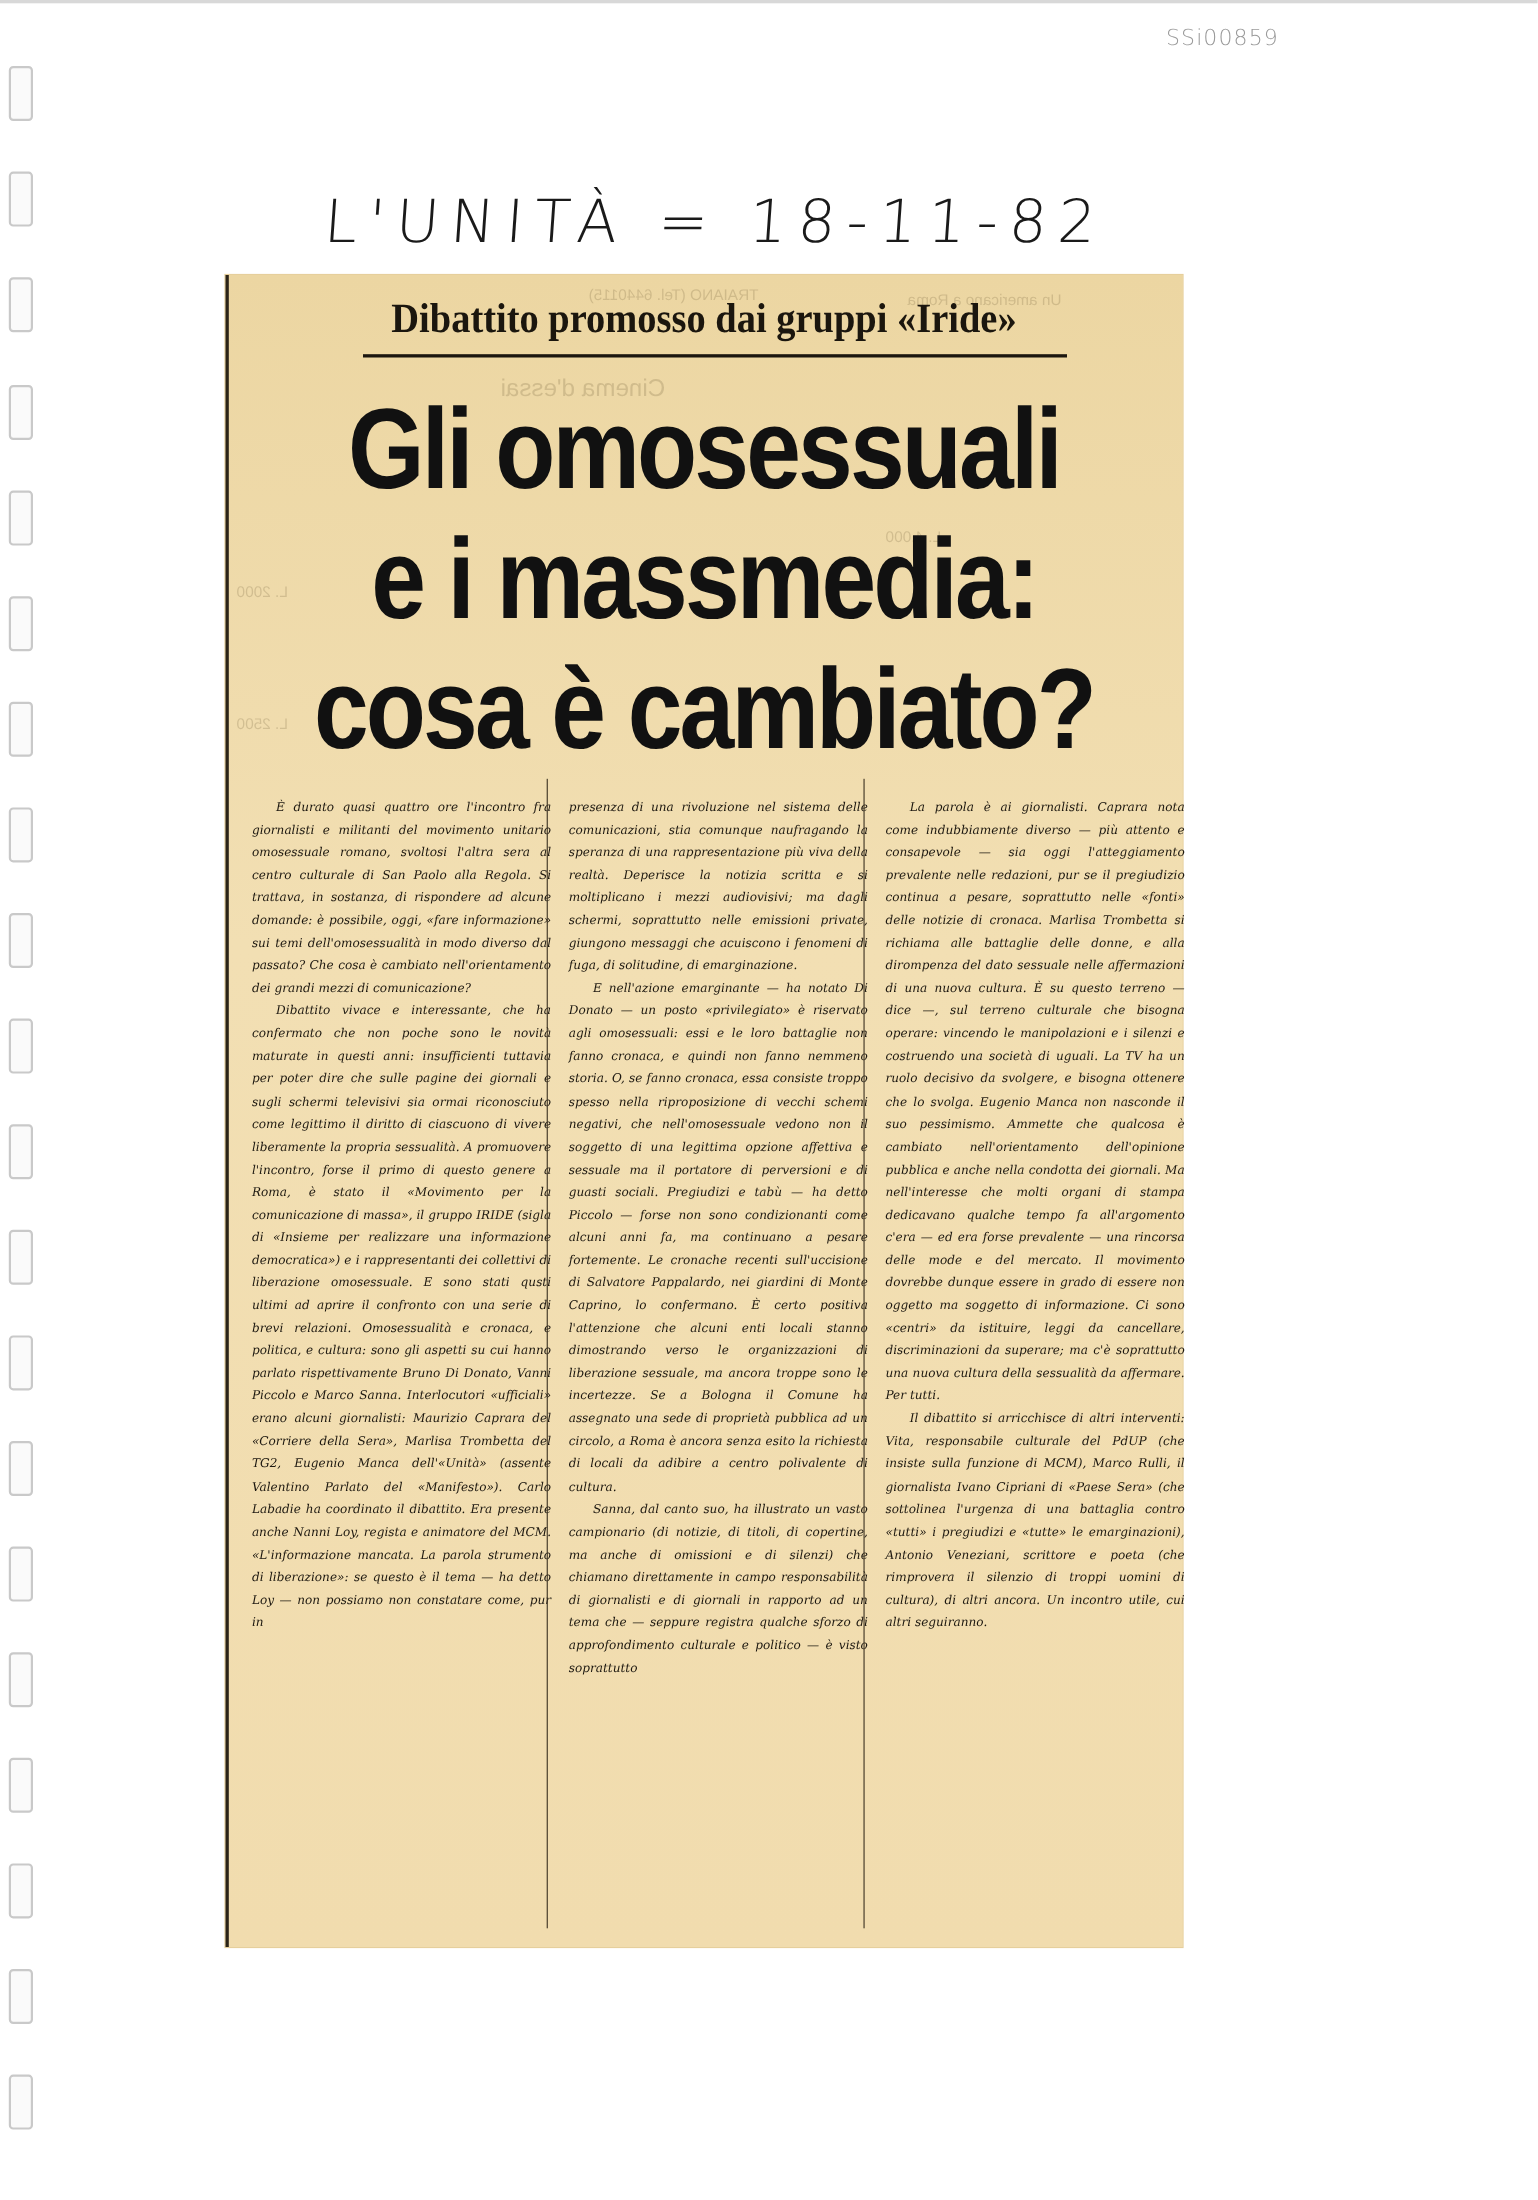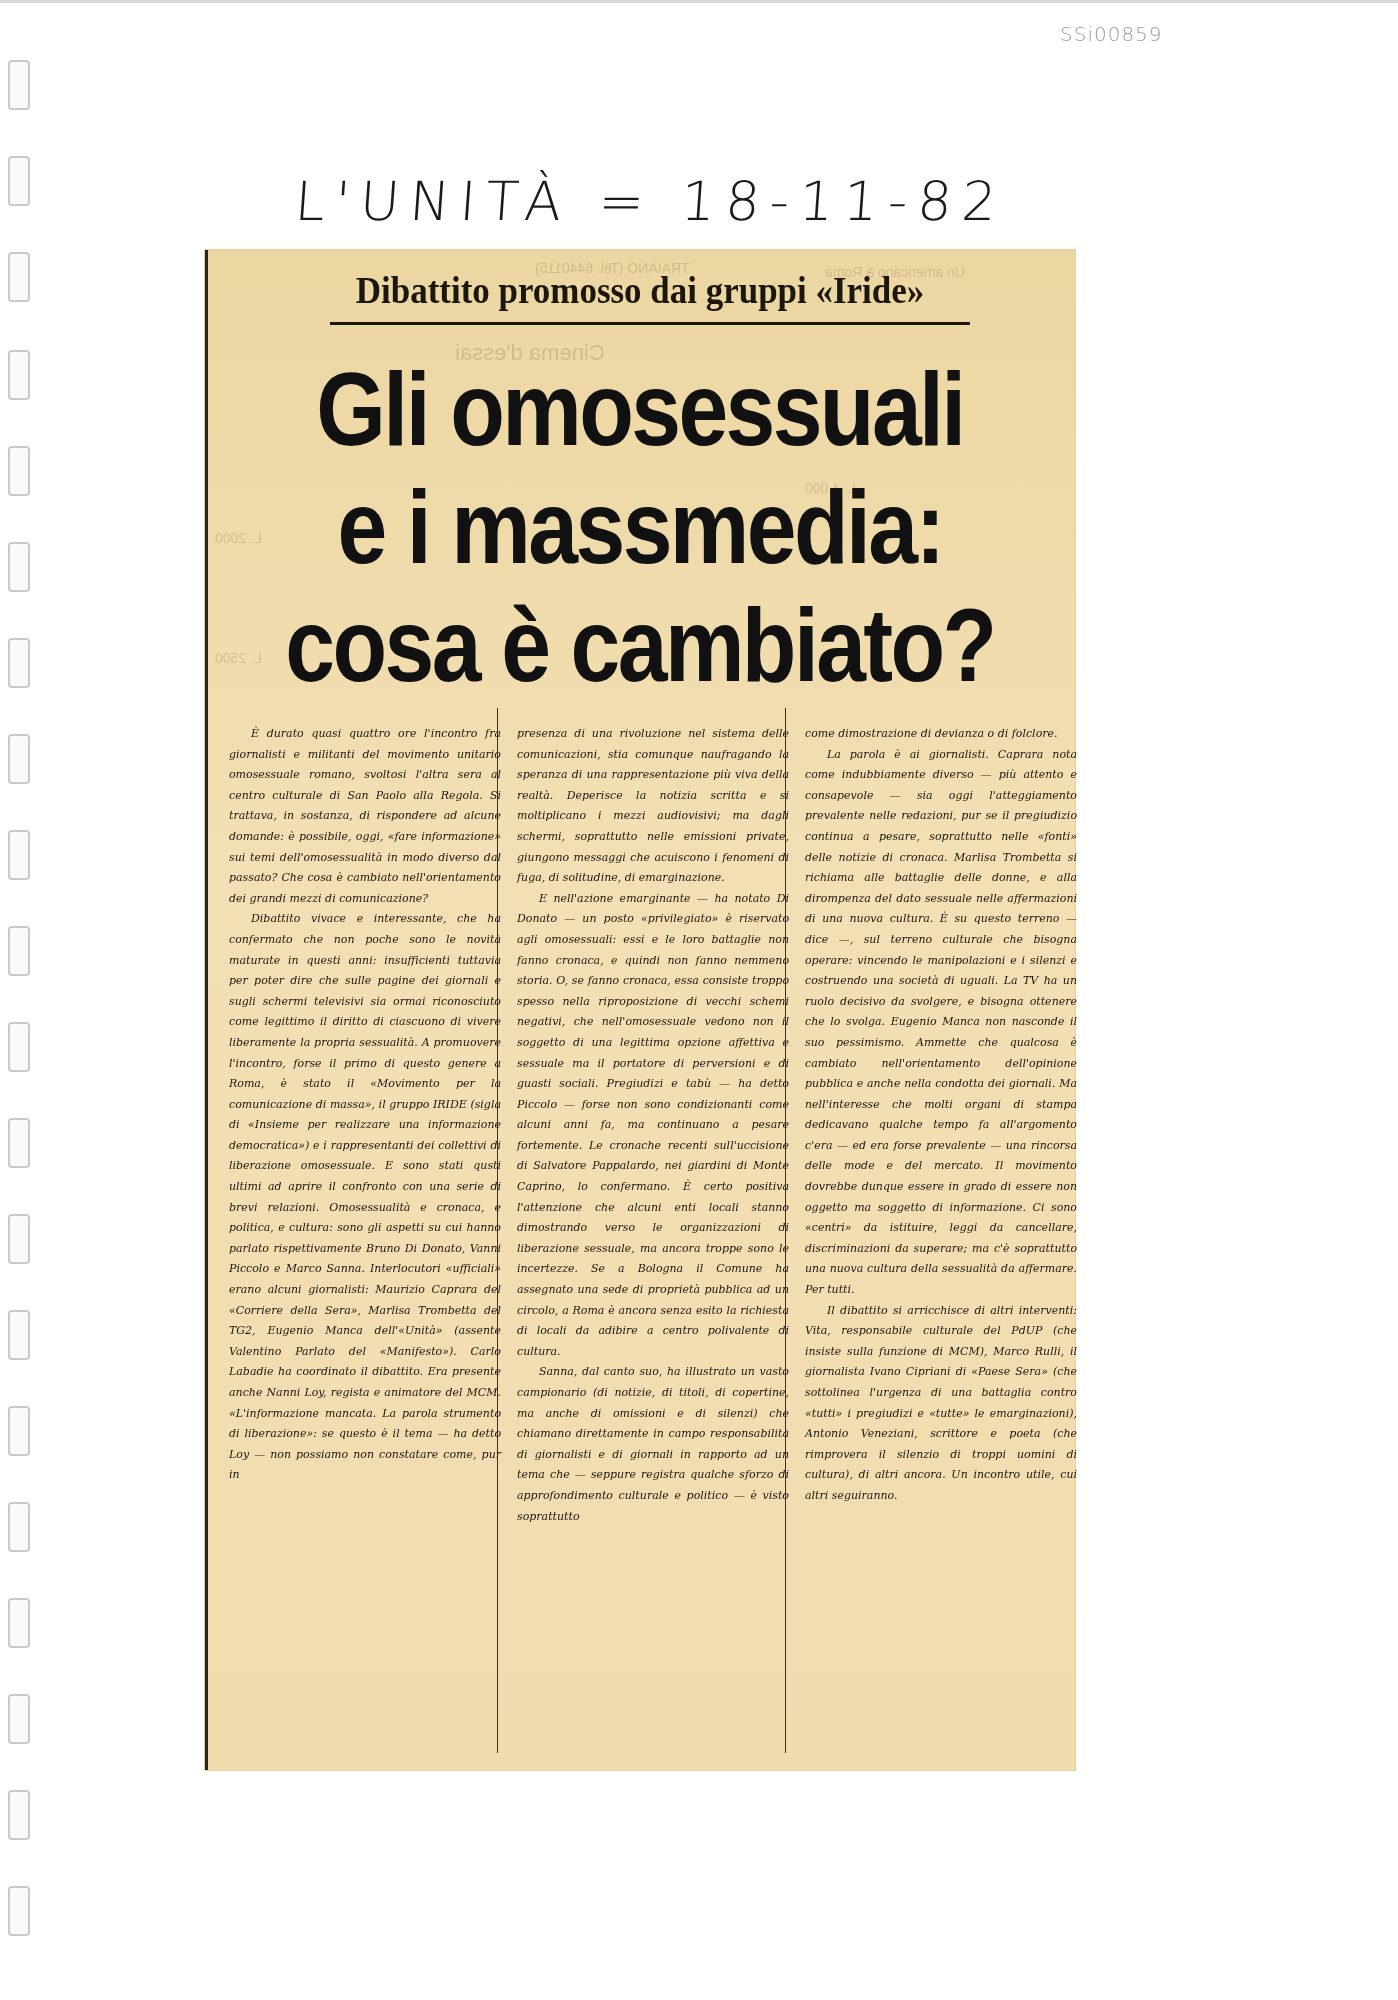--- a/index.html
+++ b/index.html
@@ -108,18 +108,17 @@
       <p class="indent">Dibattito vivace e interessante, che ha confermato che non poche sono le novità maturate in questi anni: insufficienti tuttavia per poter dire che sulle pagine dei giornali e sugli schermi televisivi sia ormai riconosciuto come legittimo il diritto di ciascuono di vivere liberamente la propria sessualità. A promuovere l'incontro, forse il primo di questo genere a Roma, è stato il «Movimento per la comunicazione di massa», il gruppo IRIDE (sigla di «Insieme per realizzare una informazione democratica») e i rappresentanti dei collettivi di liberazione omosessuale. E sono stati qusti ultimi ad aprire il confronto con una serie di brevi relazioni. Omosessualità e cronaca, e politica, e cultura: sono gli aspetti su cui hanno parlato rispettivamente Bruno Di Donato, Vanni Piccolo e Marco Sanna. Interlocutori «ufficiali» erano alcuni giornalisti: Maurizio Caprara del «Corriere della Sera», Marlisa Trombetta del TG2, Eugenio Manca dell'«Unità» (assente Valentino Parlato del «Manifesto»). Carlo Labadie ha coordinato il dibattito. Era presente anche Nanni Loy, regista e animatore del MCM. «L'informazione mancata. La parola strumento di liberazione»: se questo è il tema — ha detto Loy — non possiamo non constatare come, pur in</p>
     </div>
     <div class="col-rule" style="left:280px"></div>
     <div class="col col2">
       <p>presenza di una rivoluzione nel sistema delle comunicazioni, stia comunque naufragando la speranza di una rappresentazione più viva della realtà. Deperisce la notizia scritta e si moltiplicano i mezzi audiovisivi; ma dagli schermi, soprattutto nelle emissioni private, giungono messaggi che acuiscono i fenomeni di fuga, di solitudine, di emarginazione.</p>
       <p class="indent">E nell'azione emarginante — ha notato Di Donato — un posto «privilegiato» è riservato agli omosessuali: essi e le loro battaglie non fanno cronaca, e quindi non fanno nemmeno storia. O, se fanno cronaca, essa consiste troppo spesso nella riproposizione di vecchi schemi negativi, che nell'omosessuale vedono non il soggetto di una legittima opzione affettiva e sessuale ma il portatore di perversioni e di guasti sociali. Pregiudizi e tabù — ha detto Piccolo — forse non sono condizionanti come alcuni anni fa, ma continuano a pesare fortemente. Le cronache recenti sull'uccisione di Salvatore Pappalardo, nei giardini di Monte Caprino, lo confermano. È certo positiva l'attenzione che alcuni enti locali stanno dimostrando verso le organizzazioni di liberazione sessuale, ma ancora troppe sono le incertezze. Se a Bologna il Comune ha assegnato una sede di proprietà pubblica ad un circolo, a Roma è ancora senza esito la richiesta di locali da adibire a centro polivalente di cultura.</p>
       <p class="indent">Sanna, dal canto suo, ha illustrato un vasto campionario (di notizie, di titoli, di copertine, ma anche di omissioni e di silenzi) che chiamano direttamente in campo responsabilità di giornalisti e di giornali in rapporto ad un tema che — seppure registra qualche sforzo di approfondimento culturale e politico — è visto soprattutto</p>
     </div>
     <div class="col-rule" style="left:568px"></div>
     <div class="col col3">
-      <p>come dimostrazione di devianza o di folclore.</p>
       <p class="indent">La parola è ai giornalisti. Caprara nota come indubbiamente diverso — più attento e consapevole — sia oggi l'atteggiamento prevalente nelle redazioni, pur se il pregiudizio continua a pesare, soprattutto nelle «fonti» delle notizie di cronaca. Marlisa Trombetta si richiama alle battaglie delle donne, e alla dirompenza del dato sessuale nelle affermazioni di una nuova cultura. È su questo terreno — dice —, sul terreno culturale che bisogna operare: vincendo le manipolazioni e i silenzi e costruendo una società di uguali. La TV ha un ruolo decisivo da svolgere, e bisogna ottenere che lo svolga. Eugenio Manca non nasconde il suo pessimismo. Ammette che qualcosa è cambiato nell'orientamento dell'opinione pubblica e anche nella condotta dei giornali. Ma nell'interesse che molti organi di stampa dedicavano qualche tempo fa all'argomento c'era — ed era forse prevalente — una rincorsa delle mode e del mercato. Il movimento dovrebbe dunque essere in grado di essere non oggetto ma soggetto di informazione. Ci sono «centri» da istituire, leggi da cancellare, discriminazioni da superare; ma c'è soprattutto una nuova cultura della sessualità da affermare. Per tutti.</p>
       <p class="indent">Il dibattito si arricchisce di altri interventi: Vita, responsabile culturale del PdUP (che insiste sulla funzione di MCM), Marco Rulli, il giornalista Ivano Cipriani di «Paese Sera» (che sottolinea l'urgenza di una battaglia contro «tutti» i pregiudizi e «tutte» le emarginazioni), Antonio Veneziani, scrittore e poeta (che rimprovera il silenzio di troppi uomini di cultura), di altri ancora. Un incontro utile, cui altri seguiranno.</p>
     </div>
   </div>
 </div>
 
 </body></html>

